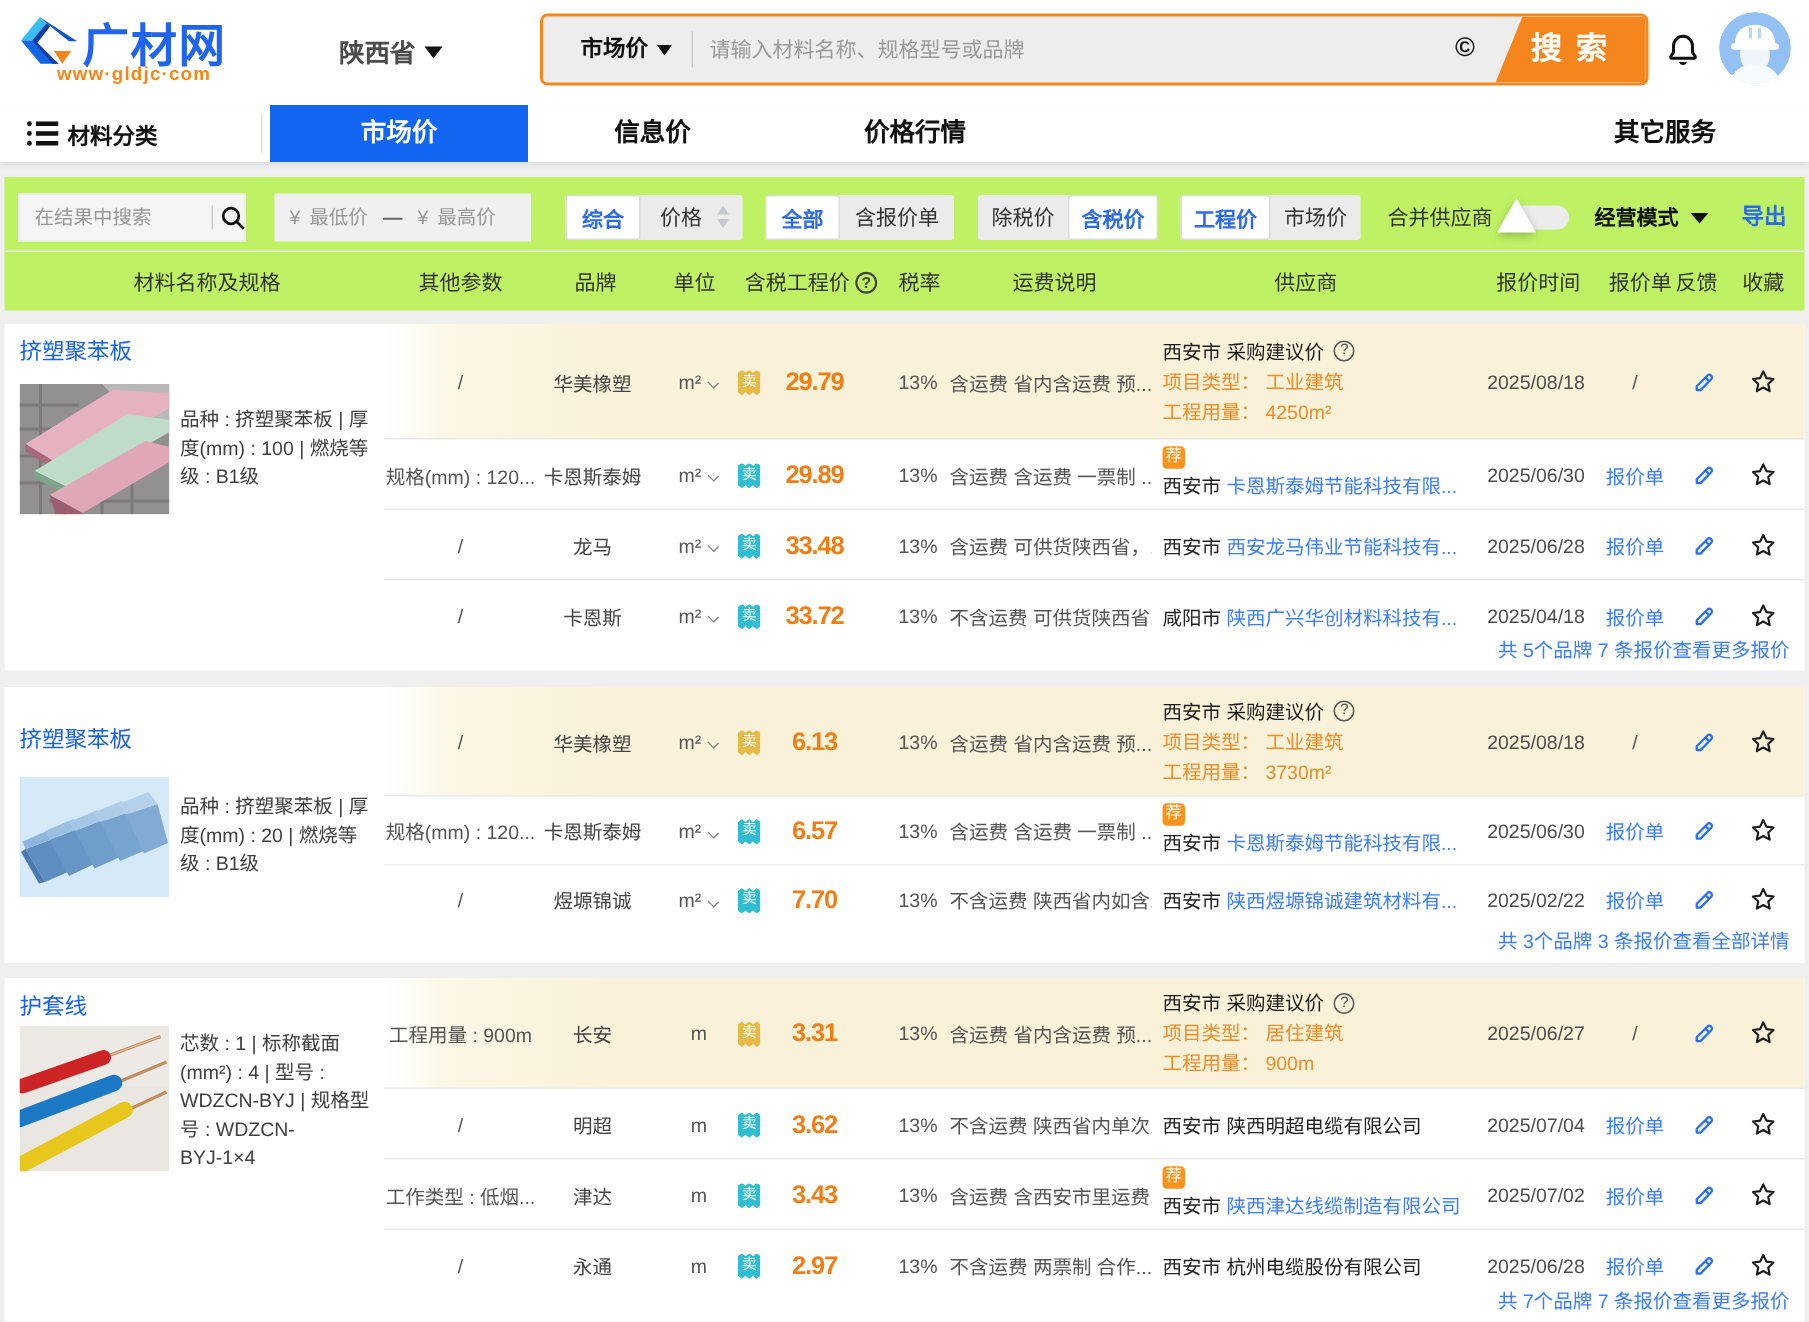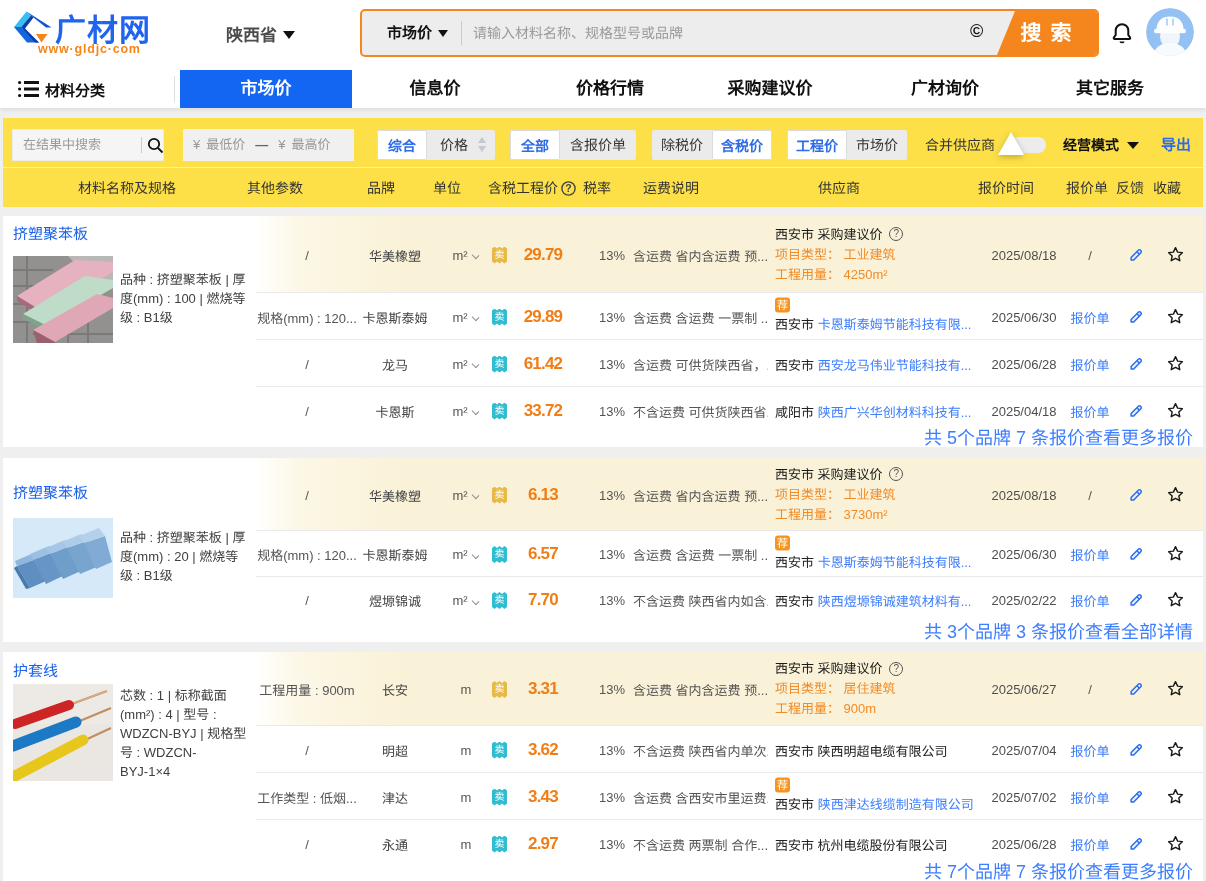--- a/index.html
+++ b/index.html
@@ -23,40 +23,40 @@
 #search .sbtn{position:absolute;right:0;top:0;width:120px;height:44px;background:#f5851d;clip-path:polygon(38px 0,120px 0,120px 44px,20px 44px);padding-left:18px;color:#fff;font-size:21px;font-weight:bold;text-align:center;line-height:44px;letter-spacing:9px;text-indent:9px}
 .bell{position:absolute;left:1111px;top:22px}
 .avatar{position:absolute;left:1146px;top:8px;width:48px;height:48px;border-radius:50%;overflow:hidden}
 
 .catico{position:absolute;left:18px;top:9px}
 .cattxt{position:absolute;left:45px;top:9px;font-size:15px;font-weight:bold;color:#111}
 .navdiv{position:absolute;left:174px;top:6px;width:1px;height:26px;background:#e0e0e0}
 .tab-active{position:absolute;left:180px;top:0;width:172px;height:38px;background:#1266f1;color:#fff;font-size:17px;font-weight:bold;text-align:center;line-height:37px}
 .navitem{position:absolute;top:0;height:38px;line-height:37px;font-size:17px;font-weight:bold;color:#111;text-align:center;width:120px}
 
-#fcard{position:absolute;left:3px;top:118px;width:1200px;height:89px;background:#fde047}
+#fcard{position:absolute;left:3px;top:118px;width:1200px;height:89px;background:#bef264}
 .frow{position:absolute;left:0;top:0;width:1200px;height:50px;border-bottom:1px solid #ececec}
 .fsearch{position:absolute;left:9px;top:11px;width:152px;height:32px;background:#f5f5f5;border:1px solid #ebebeb}
 .fsearch .t{position:absolute;left:10px;top:0;line-height:30px;font-size:13px;color:#999}
 .fsearch .d{position:absolute;left:128px;top:7px;width:1px;height:16px;background:#ccc}
 .fsearch svg{position:absolute;left:134px;top:7px}
 .frange{position:absolute;left:180px;top:11px;width:171px;height:32px;background:#f0f0f0;color:#999;font-size:13px;line-height:32px}
 .seg{position:absolute;top:12px;height:30px;background:#ebebeb;border-radius:2px;font-size:14px;line-height:30px;white-space:nowrap}
 .seg .on{display:inline-block;background:#fff;color:#2e6be6;font-weight:bold;text-align:center;height:30px;border:1px solid #dcdcdc;border-radius:2px;vertical-align:top}
 .seg .off{display:inline-block;color:#333;text-align:center;height:30px;vertical-align:top}
 .merge{position:absolute;left:922px;top:12px;font-size:14px;color:#333;line-height:30px}
 .togglewrap{position:absolute;left:995px;top:14px;width:48px;height:26px}
 .tpill{position:absolute;left:8px;top:5px;width:40px;height:16px;border-radius:8px;background:#ececec}
 .tknob{position:absolute;left:0;top:0;width:0;height:0;border-left:13px solid transparent;border-right:13px solid transparent;border-bottom:23px solid #fff;filter:drop-shadow(0 2px 3px rgba(0,0,0,0.25))}
 .bmode{position:absolute;left:1060px;top:12px;font-size:14px;font-weight:bold;color:#111;line-height:30px}
 .bmode .tri{display:inline-block;width:0;height:0;border-left:6px solid transparent;border-right:6px solid transparent;border-top:7px solid #111;margin-left:8px;vertical-align:1px}
 .export{position:absolute;left:1158px;top:12px;font-size:15px;font-weight:bold;color:#2e6be6;line-height:30px}
 
 .thead{position:absolute;left:0;top:51px;width:1200px;height:38px;font-size:14px;color:#333}
-.thead span{position:absolute;top:0;line-height:38px;}
+.thead span{position:absolute;top:0;line-height:38px;text-align:center}
 
 .card{position:absolute;left:3px;width:1200px;background:#fff}
 .ptitle{position:absolute;left:10px;font-size:15px;font-weight:normal;color:#1b62e8;z-index:5}
 .pimg{position:absolute;left:10px;width:100px;overflow:hidden;z-index:5}
 .pdesc{position:absolute;left:117px;width:128px;font-size:13px;color:#404040;line-height:19px;z-index:5}
 .row{position:absolute;left:0;width:1200px}
 .rsep::after{content:"";position:absolute;left:253px;right:0;bottom:0;height:1px;background:#e9e9e9}
 .hl{background:linear-gradient(90deg,rgba(255,255,255,0) 253px,#fcf7e6 295px,#faf2d8 400px,#faf2d8 100%)}
 .cell{position:absolute;top:50%;transform:translateY(-50%)}
 .c-param{left:204px;width:200px;text-align:center;font-size:13px;color:#555}
@@ -73,21 +73,21 @@
 .c-star{left:1164px;width:18px;height:18px}
 .badge-sell{width:15px;height:17px;color:#fff;font-size:10px;text-align:center;line-height:16px;clip-path:polygon(0 12%,17% 0,33% 12%,50% 0,67% 12%,83% 0,100% 12%,100% 88%,83% 100%,67% 88%,50% 100%,33% 88%,17% 100%,0 88%)}
 .sell-t{background:#31bdd1}
 .sell-o{background:#e7ba48}
 .jian{display:block;width:15px;height:15px;background:#f7941e;border-radius:3px;color:#fff;font-size:11px;line-height:15px;text-align:center;margin-bottom:1px}
 .cell.c-supp:has(.jian){top:47%}
 .bluelink{color:#3d7eff}
 .advice{font-size:13px;line-height:20px;color:#1a1a1a}
 .advice .orange{color:#f08c28}
 .qmark{display:inline-block;width:14px;height:14px;border:1.3px solid #555;border-radius:50%;font-size:10px;line-height:11.5px;text-align:center;color:#555;vertical-align:middle;margin-left:3px;margin-top:-2px}
-.more{position:absolute;right:10px;font-size:18px;color:#3d7eff}
+.more{position:absolute;right:10px;font-size:13px;color:#3d7eff}
 .unit-caret{display:inline-block;width:8px;height:6px;margin-left:4px;vertical-align:0.5px;background:none;position:relative}.unit-caret::before{content:"";position:absolute;left:0;top:0;width:5px;height:5px;border-right:1.6px solid #8a8a8a;border-bottom:1.6px solid #8a8a8a;transform:rotate(45deg) scale(1,0.82);transform-origin:60% 60%}
 </style>
 </head>
 <body>
 
 <div id="hdr">
   <svg class="abs" style="left:14px;top:11px" width="38" height="33" viewBox="0 0 38 33">
     <polygon points="12.5,0.5 17,4.5 8,16 0,16" fill="#38bdf4"></polygon>
     <polygon points="12.5,0.5 37.5,16.5 32,16.5 17,4.5" fill="#1254cc"></polygon>
     <polygon points="0,16 7.5,16 25,31.5 13,31.5" fill="#1465e0"></polygon>
@@ -129,22 +129,20 @@
     <circle cx="1.6" cy="10" r="1.6" fill="#111"></circle>
       <rect x="6" y="8.5" width="15" height="3" fill="#111"></rect>
     <circle cx="1.6" cy="16.5" r="1.6" fill="#111"></circle>
       <rect x="6" y="15" width="15" height="3" fill="#111"></rect>
   </svg>
   <div class="cattxt">材料分类</div>
   <div class="navdiv"></div>
   <div class="tab-active">市场价</div>
   <div class="navitem" style="left:375px">信息价</div>
   <div class="navitem" style="left:545px;width:130px">价格行情</div>
-  <div class="navitem" style="left:695px;width:150px">采购建议价</div>
-  <div class="navitem" style="left:880px;width:130px">广材询价</div>
   <div class="navitem" style="left:1045px;width:130px">其它服务</div>
 </div>
 
 <div id="fcard">
   <div class="frow">
     <div class="fsearch">
       <div class="t">在结果中搜索</div>
       <div class="d"></div>
       <svg width="17" height="17" viewBox="0 0 17 17">
           <circle cx="7" cy="7" r="5.2" fill="none" stroke="#111" stroke-width="1.8"></circle>
@@ -259,21 +257,21 @@
           <path d="M12 2.3 l3 6.3 6.7 0.8 -5 4.7 1.35 6.7 -6.05 -3.4 -6.05 3.4 1.35 -6.7 -5 -4.7 6.7 -0.8 z" fill="none" stroke="#1a1a1a" stroke-width="2" stroke-linejoin="round"></path>
         </svg></div>
   </div>
   <div class="row rsep" style="top:124px;height:47px">
     <div class="cell c-param">/</div>
     <div class="cell c-brand">龙马</div>
     <div class="cell c-unit">m²<span class="unit-caret"></span></div>
     <div class="cell c-badge">
         <div class="badge-sell sell-t">卖</div>
       </div>
-    <div class="cell c-price">61.42</div>
+    <div class="cell c-price">33.48</div>
     <div class="cell c-tax">13%</div>
     <div class="cell c-freight">含运费 可供货陕西省，...</div>
     <div class="cell c-supp" style="white-space:nowrap">西安市 <span class="bluelink">西安龙马伟业节能科技有...</span></div>
     <div class="cell c-date">2025/06/28</div>
     <div class="cell c-quote">报价单</div>
     <div class="cell c-pen"><svg width="15" height="15" viewBox="0 0 14 14">
           <path d="M2 12.2 L2 9.8 L8.7 3.1 a1.55 1.55 0 0 1 2.2 0 l0.1 0.1 a1.55 1.55 0 0 1 0 2.2 L4.4 12.2 Z" fill="#e8f1ff" stroke="#2b6df0" stroke-width="1.4" stroke-linejoin="round"></path>
           <line x1="7.4" y1="4.4" x2="9.7" y2="6.7" stroke="#2b6df0" stroke-width="1.4"></line>
         </svg></div>
     <div class="cell c-star"><svg width="17" height="17" viewBox="0 0 24 24">

